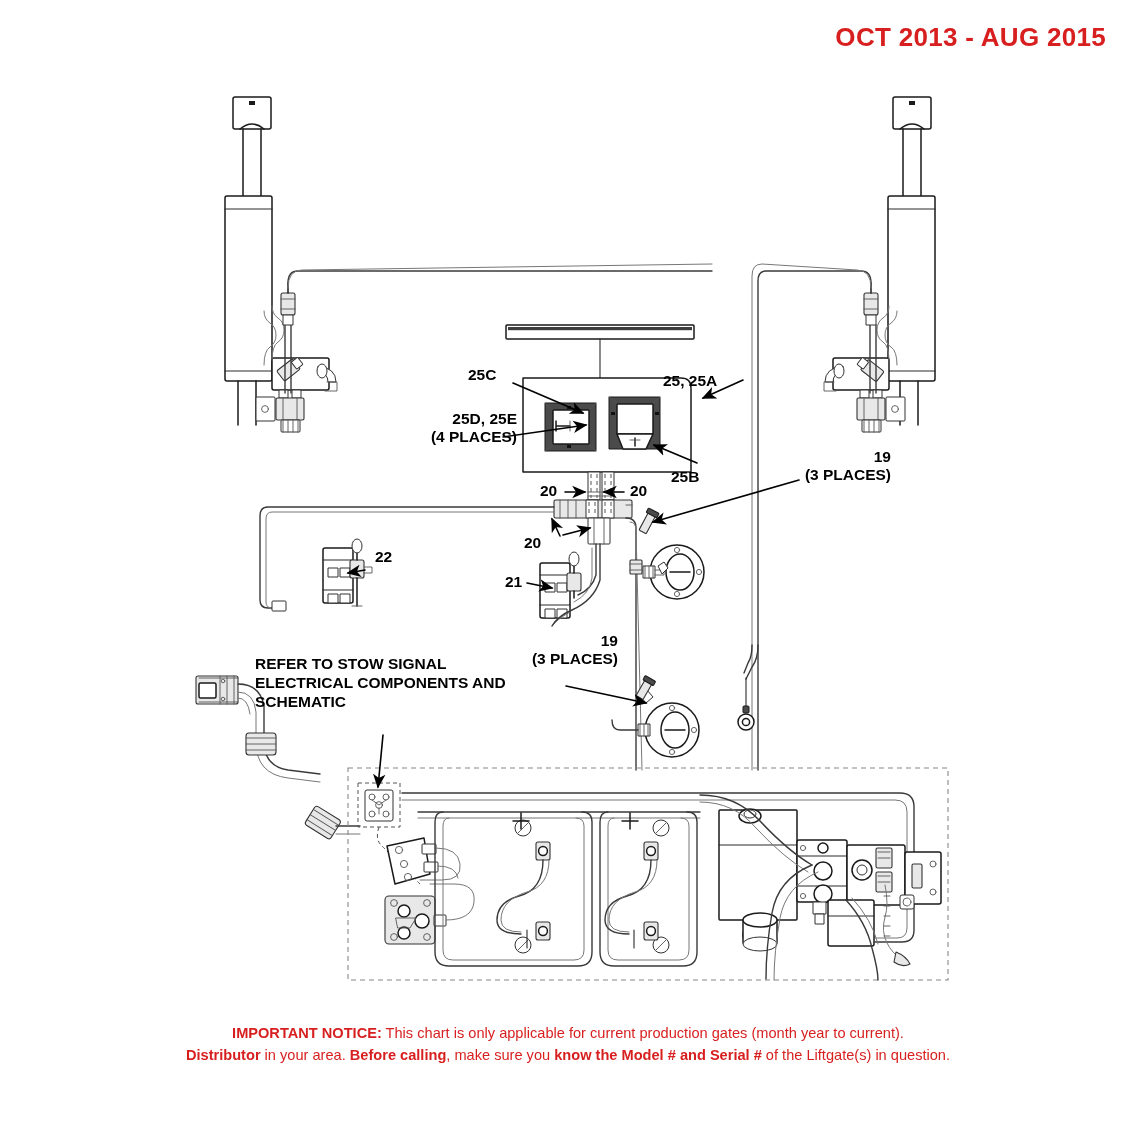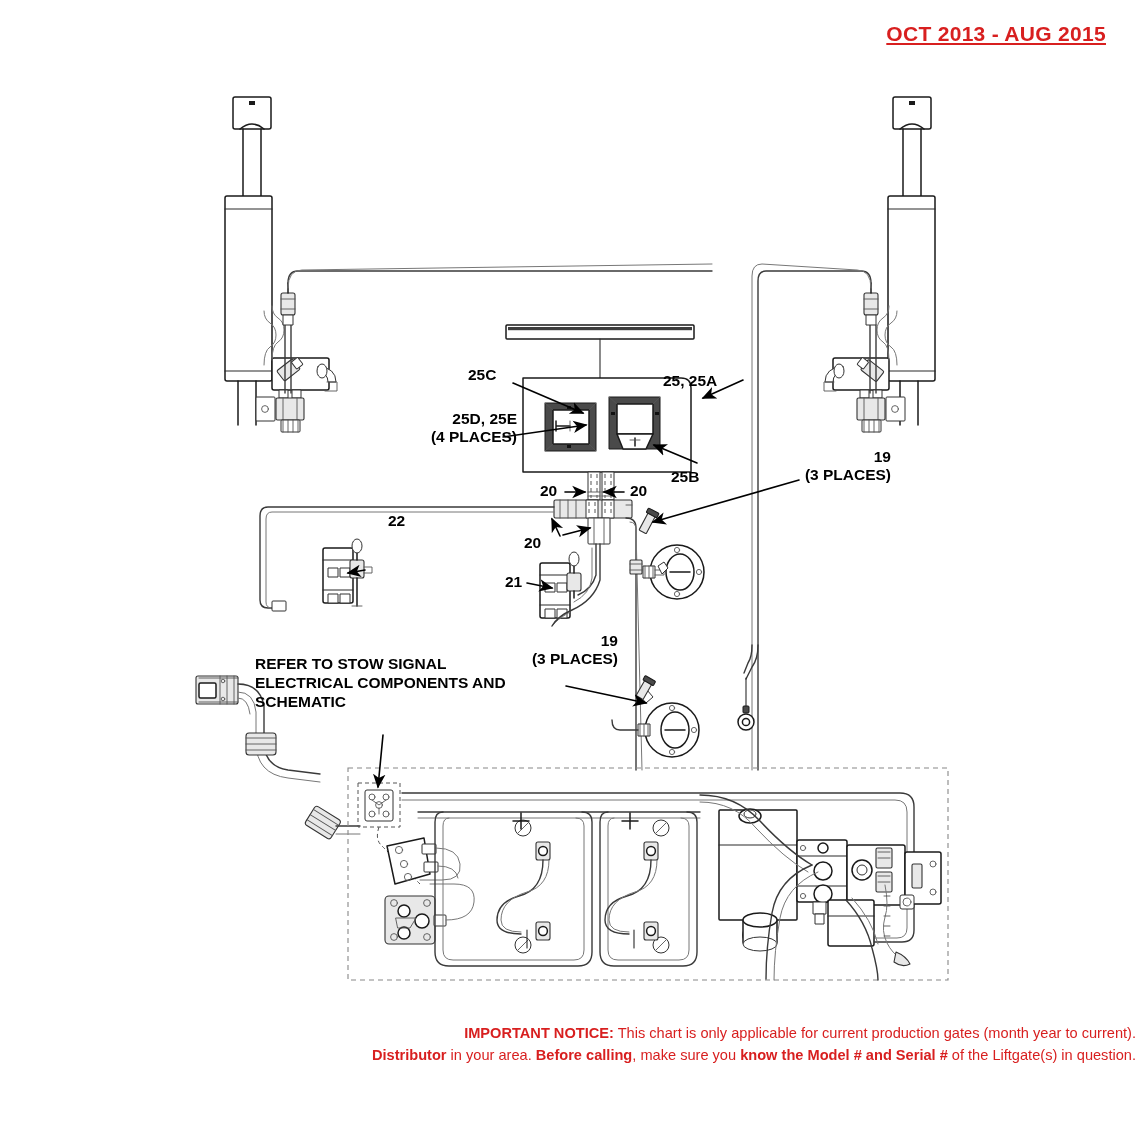--- a/index.html
+++ b/index.html
@@ -20,34 +20,33 @@
     left: 0; top: 0;
     width: 1136px;
     height: 1136px;
     background: #fff;
   }
   
   .date-range {
     position: absolute;
     right: 30px;
     top: 22px;
-    font-size: 21px;
+    font-size: 26px;
     font-weight: bold;
     color: #d81f1f;
     letter-spacing: 0.3px;
     white-space: nowrap;
-    text-decoration: underline;
   }
   
   .notice {
     position: absolute;
     left: 0;
     top: 1022px;
     width: 1136px;
-    text-align: right;
+    text-align: center;
     color: #d81f1f;
     font-size: 14.6px;
     line-height: 22px;
   }
   .notice .b { font-weight: bold; }
   
   #drawing {
     position: absolute;
     left: 0; top: 0;
     width: 1136px;
@@ -510,21 +509,21 @@
     <div>25D, 25E</div>
     <div>(4 PLACES)</div>
   </div>
 
   <div class="callout" style="left:540px; top:482px;">20</div>
 
   <div class="callout" style="left:630px; top:482px;">20</div>
 
   <div class="callout" style="left:524px; top:534px;">20</div>
 
-  <div class="callout" style="left:375px; top:512px;margin-left:13px;">22</div>
+  <div class="callout" style="left:375px; top:548px;">22</div>
 
   <div class="callout" style="left:505px; top:573px;">21</div>
 
   <div class="callout ctr" style="left:791px; top:448px; width:100px;">
     <div>19</div>
     <div>(3 PLACES)</div>
   </div>
 
   <div class="callout ctr" style="left:518px; top:632px; width:100px;">
     <div>19</div>

